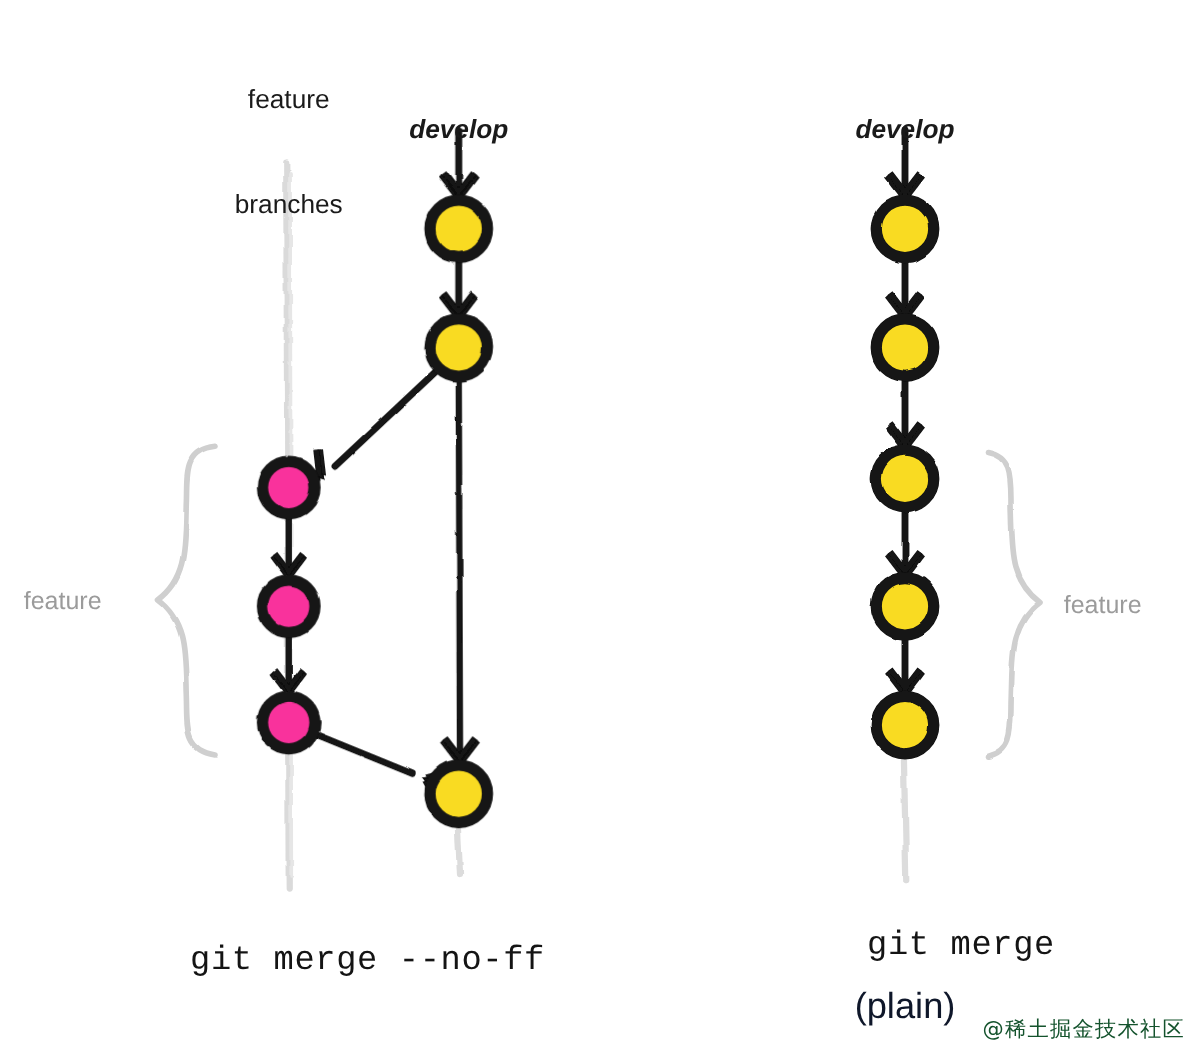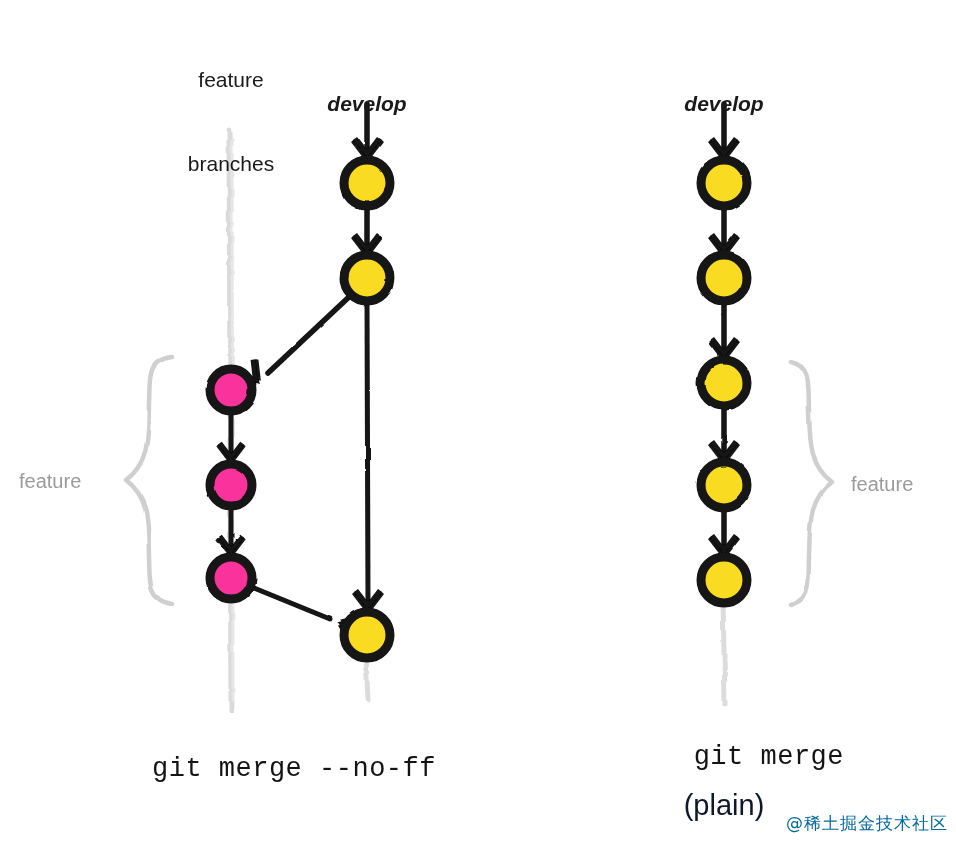--- a/index.html
+++ b/index.html
@@ -45,21 +45,21 @@
     color: #141414;
   }
   .caption-sans {
     font-family: "Liberation Sans", sans-serif;
     font-size: 29px;
     color: #0f172a;
   }
   .watermark {
     font-family: "DejaVu Sans", sans-serif;
     font-size: 17px;
-    color: #0369a1;
+    color: #14532d;
     letter-spacing: 1px;
   }
 </style>
 </head>
 <body>
 
 <svg id="canvas" viewBox="0 0 956 846" xmlns="http://www.w3.org/2000/svg">
   <defs>
     <filter id="rough" x="-30%" y="-30%" width="160%" height="160%">
       <feTurbulence type="fractalNoise" baseFrequency="0.045" numOctaves="3" seed="7" result="n"></feTurbulence>

